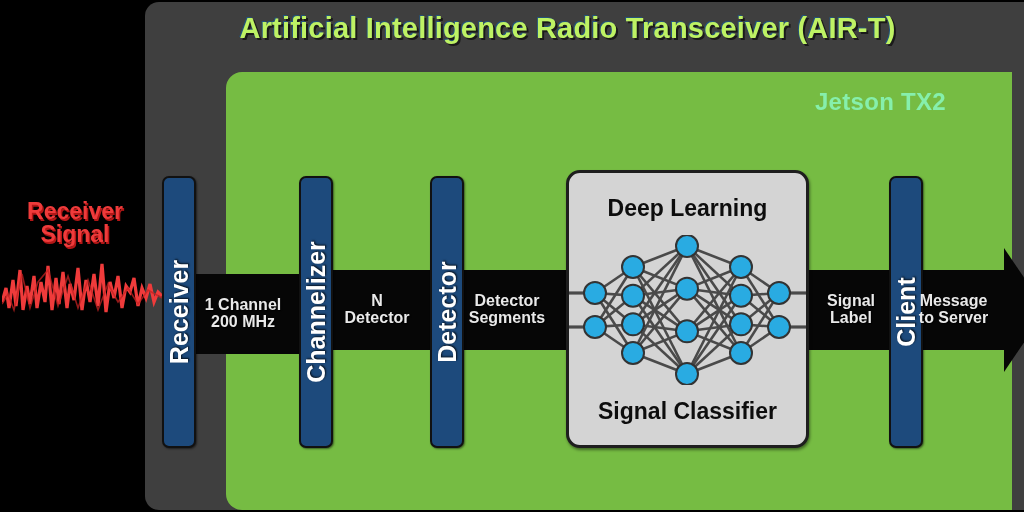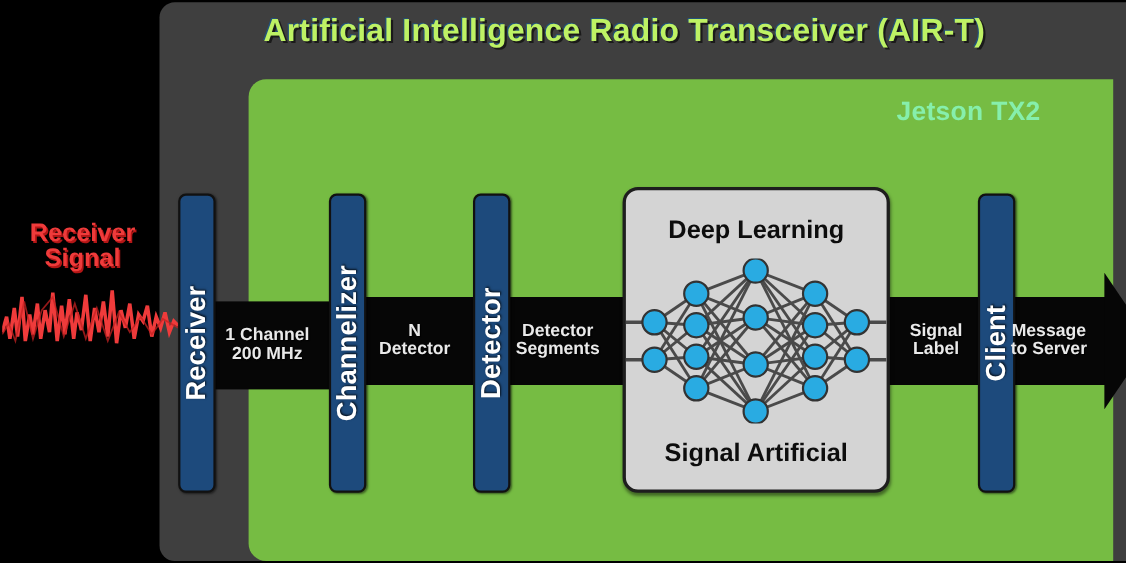--- a/index.html
+++ b/index.html
@@ -225,16 +225,16 @@
           <circle cx="118" cy="96.33333333333333" r="11" fill="#29ABE2" stroke="#333" stroke-width="2"></circle>
           <circle cx="118" cy="139" r="11" fill="#29ABE2" stroke="#333" stroke-width="2"></circle>
           <circle cx="172" cy="32" r="11" fill="#29ABE2" stroke="#333" stroke-width="2"></circle>
           <circle cx="172" cy="60.66666666666667" r="11" fill="#29ABE2" stroke="#333" stroke-width="2"></circle>
           <circle cx="172" cy="89.33333333333334" r="11" fill="#29ABE2" stroke="#333" stroke-width="2"></circle>
           <circle cx="172" cy="118" r="11" fill="#29ABE2" stroke="#333" stroke-width="2"></circle>
           <circle cx="210" cy="58" r="11" fill="#29ABE2" stroke="#333" stroke-width="2"></circle>
           <circle cx="210" cy="92" r="11" fill="#29ABE2" stroke="#333" stroke-width="2"></circle>
         </g>
     </svg>
-    <div class="cls-bot">Signal Artificial</div>
+    <div class="cls-bot">Signal Classifier</div>
   </div>
 
 </div>
 
 </body></html>

